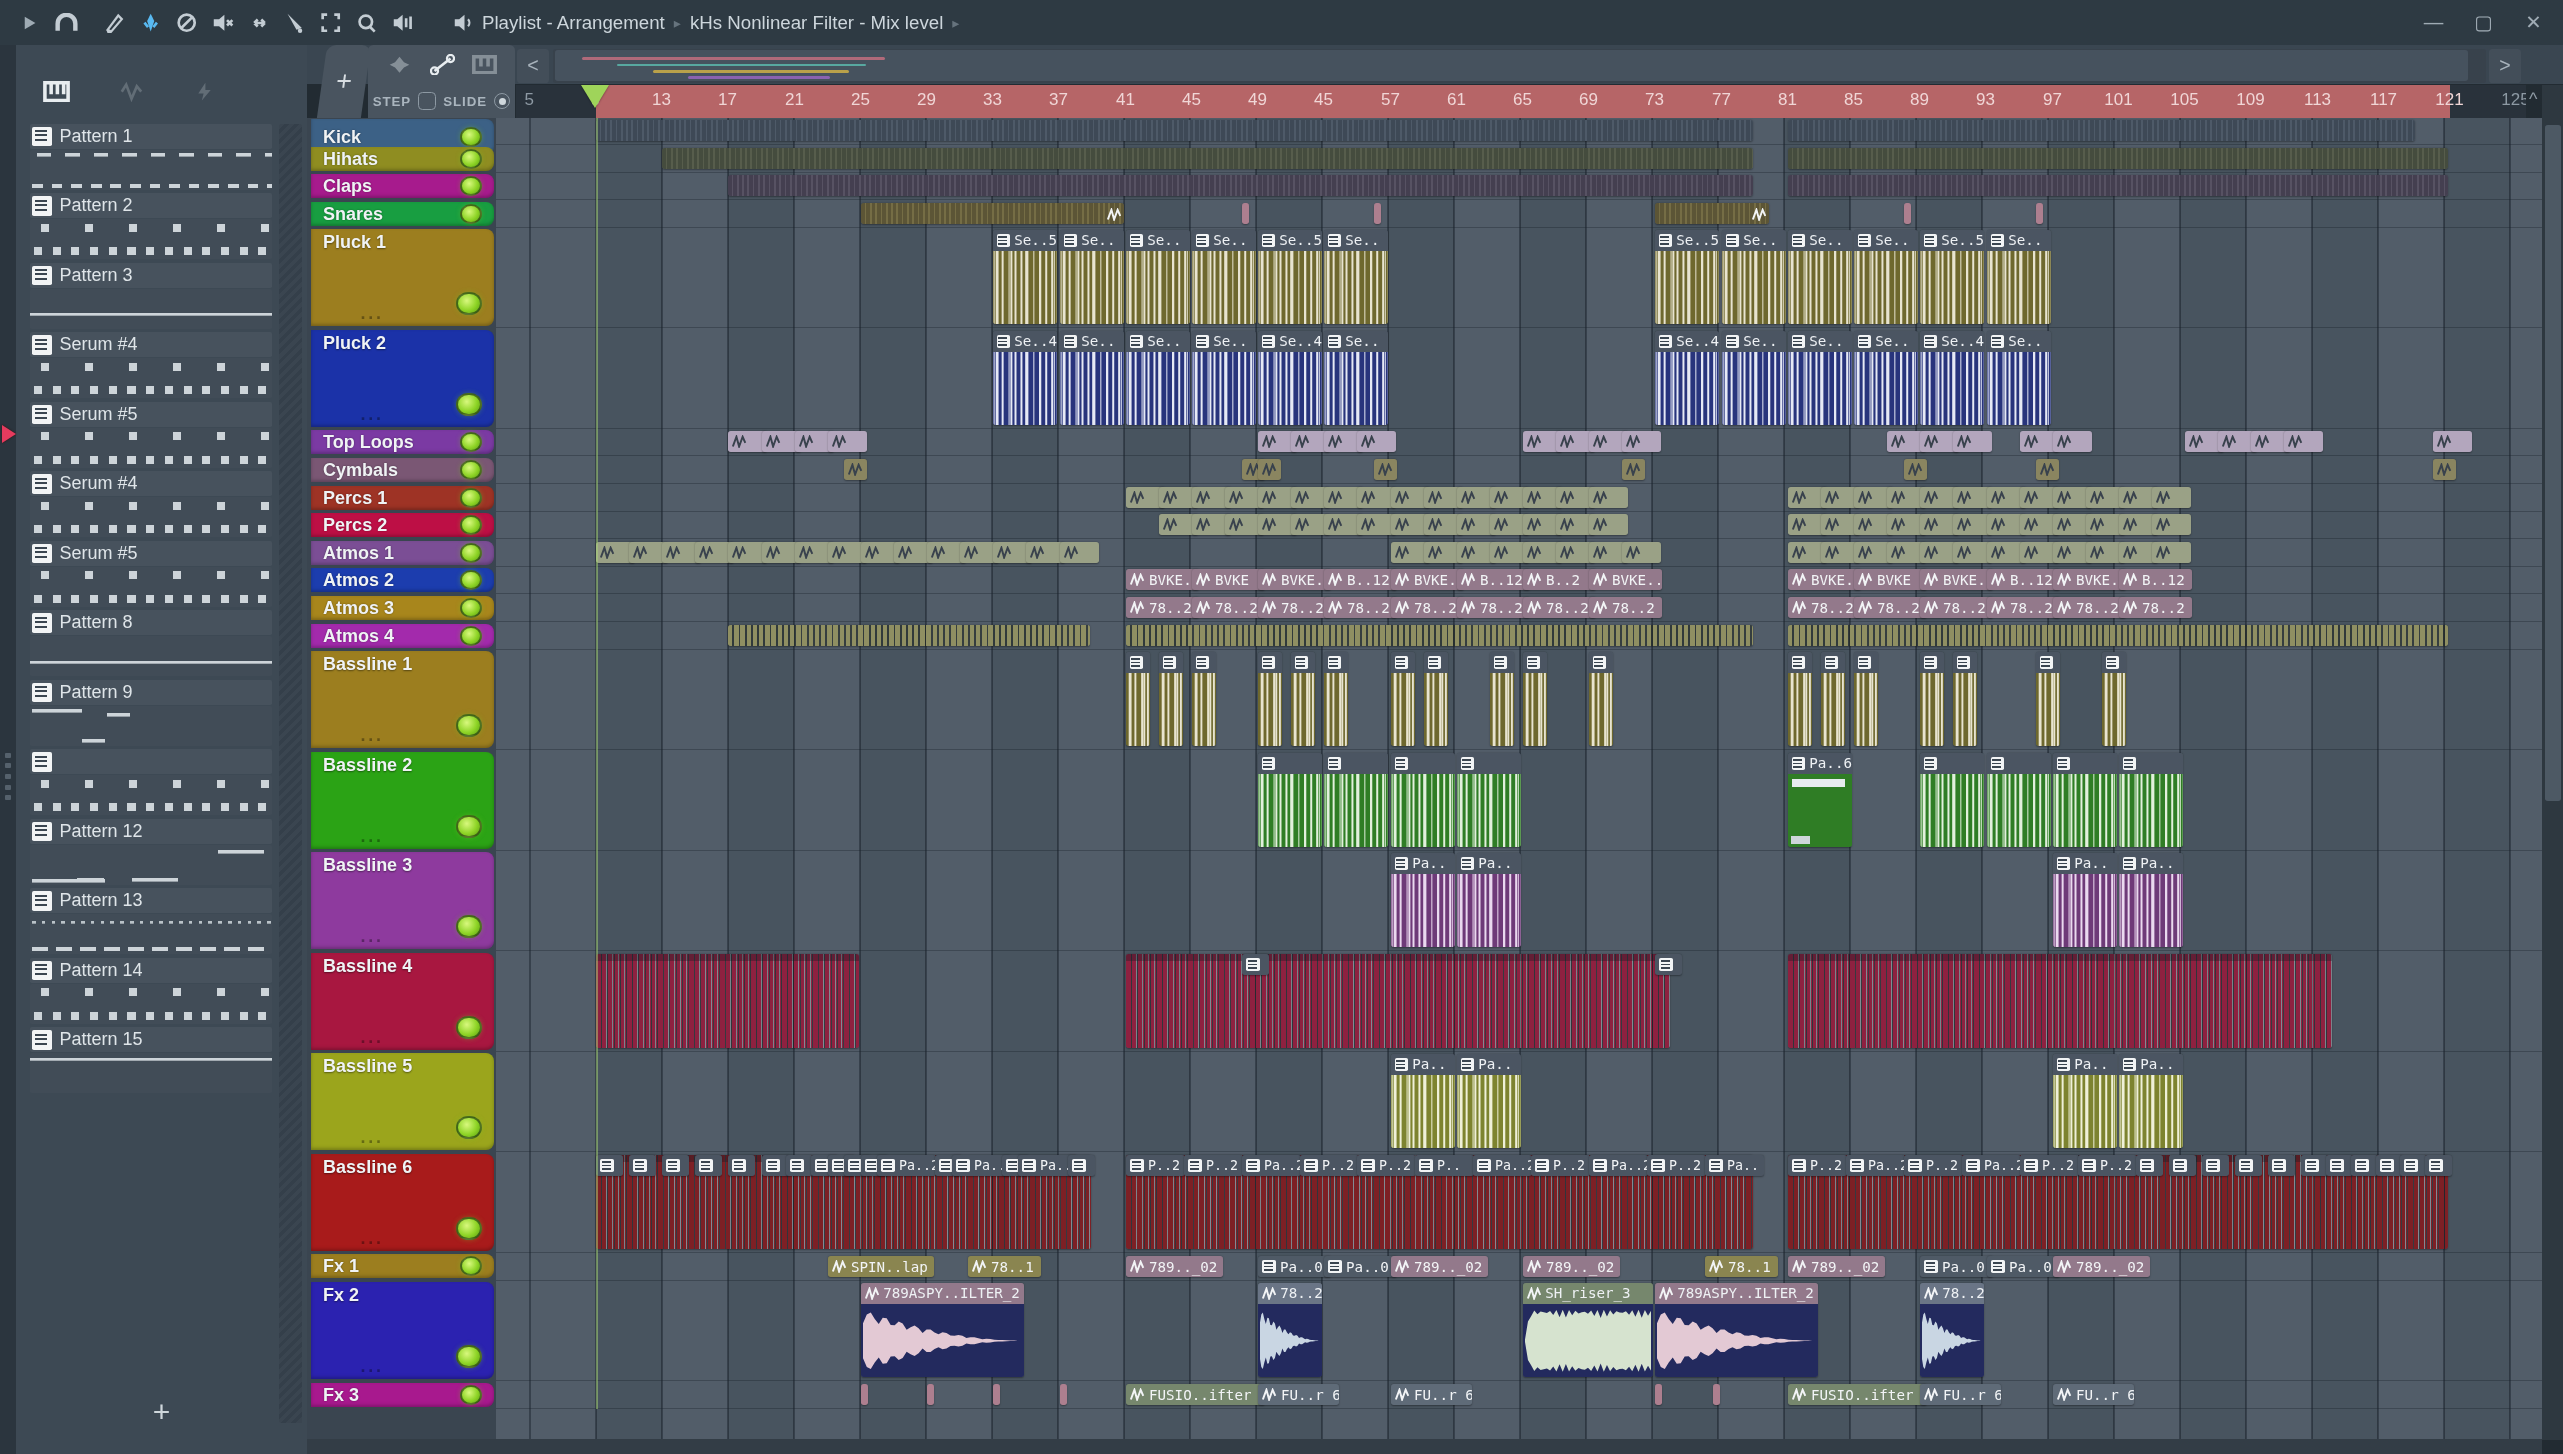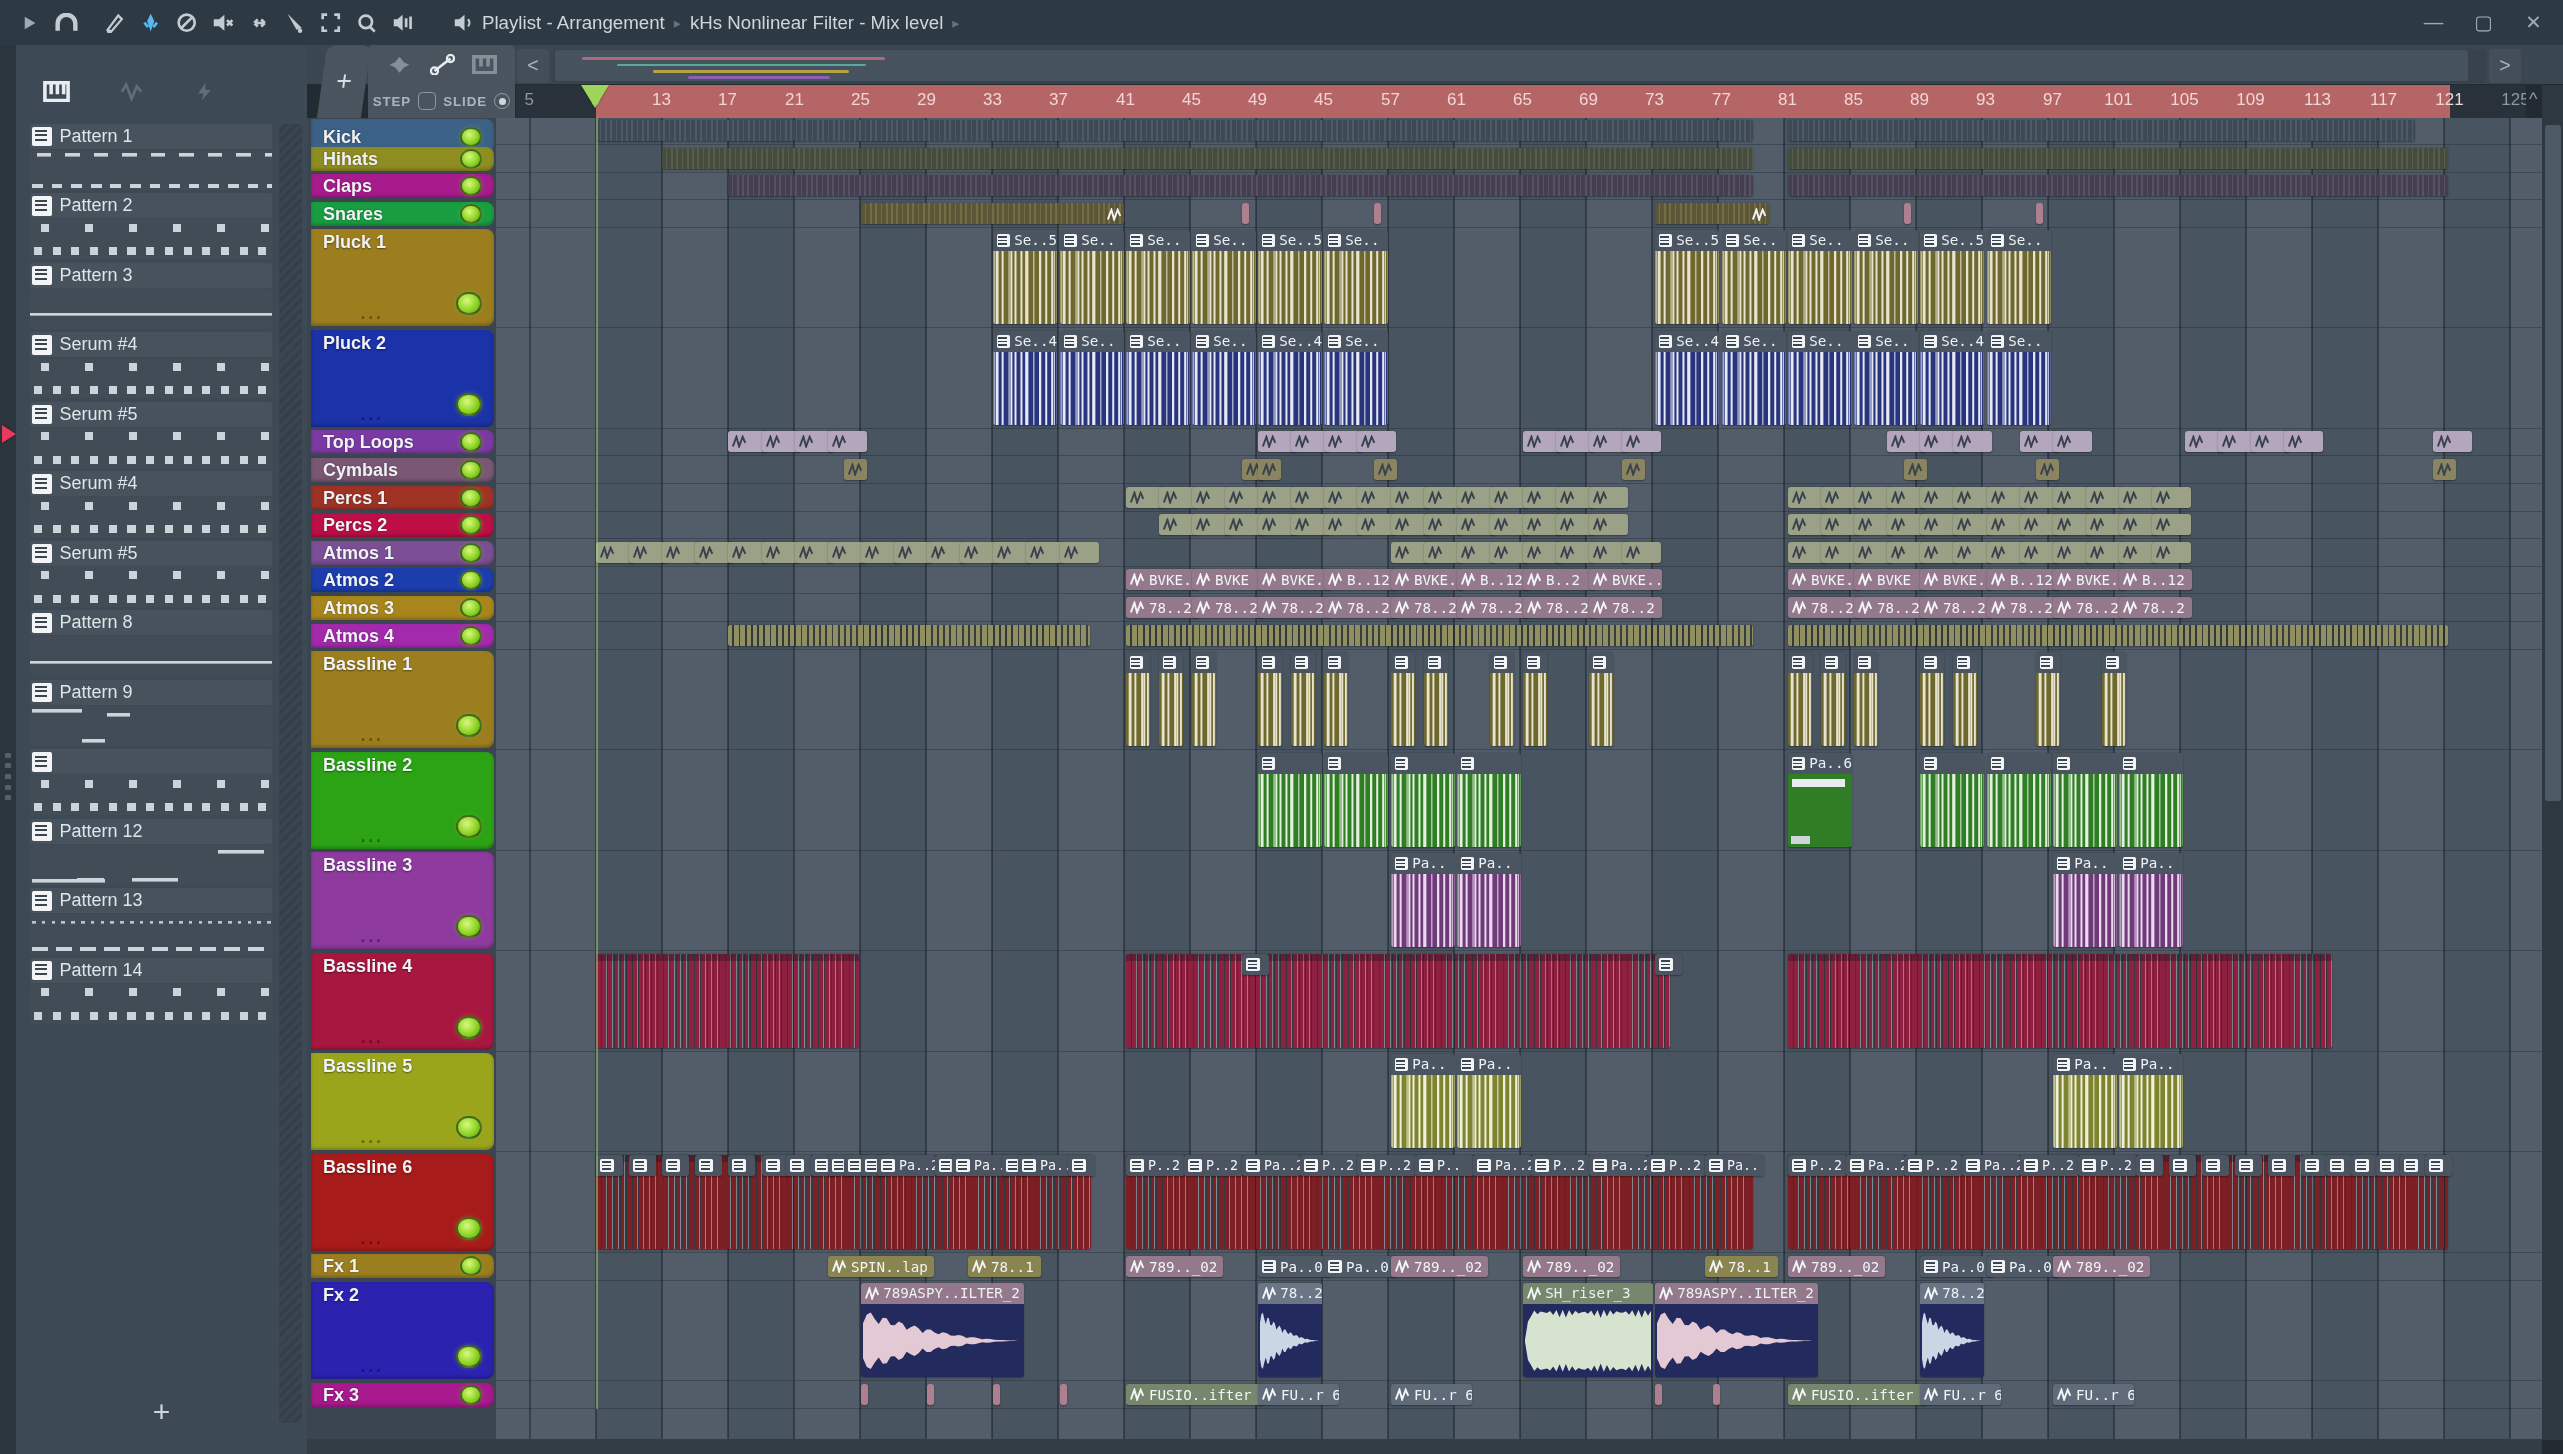--- a/index.html
+++ b/index.html
@@ -305,20 +305,27 @@
         </div>
         <div class="pat-prev pv-densedash"></div>
       </div>
       <div class="pat-entry">
         <div class="pat-head">
           <div class="pat-glyph"></div>
           <span>Pattern 14</span>
         </div>
         <div class="pat-prev pv-steps"></div>
       </div>
+      <div class="pat-entry">
+        <div class="pat-head">
+          <div class="pat-glyph"></div>
+          <span>Pattern 15</span>
+        </div>
+        <div class="pat-prev pv-topline"></div>
+      </div>
     </div>
   <div id="panel-scroll"></div>
   <div id="pattern-add">+</div>
 <div id="play-arrow" style="top: 380px; left: -14.2px;"></div>
   </div>
 
 <div id="pl-tabband" class="abs">
   <div id="pl-addtab">+</div>
   <div id="pl-tools">
     <div class="ico-row">

